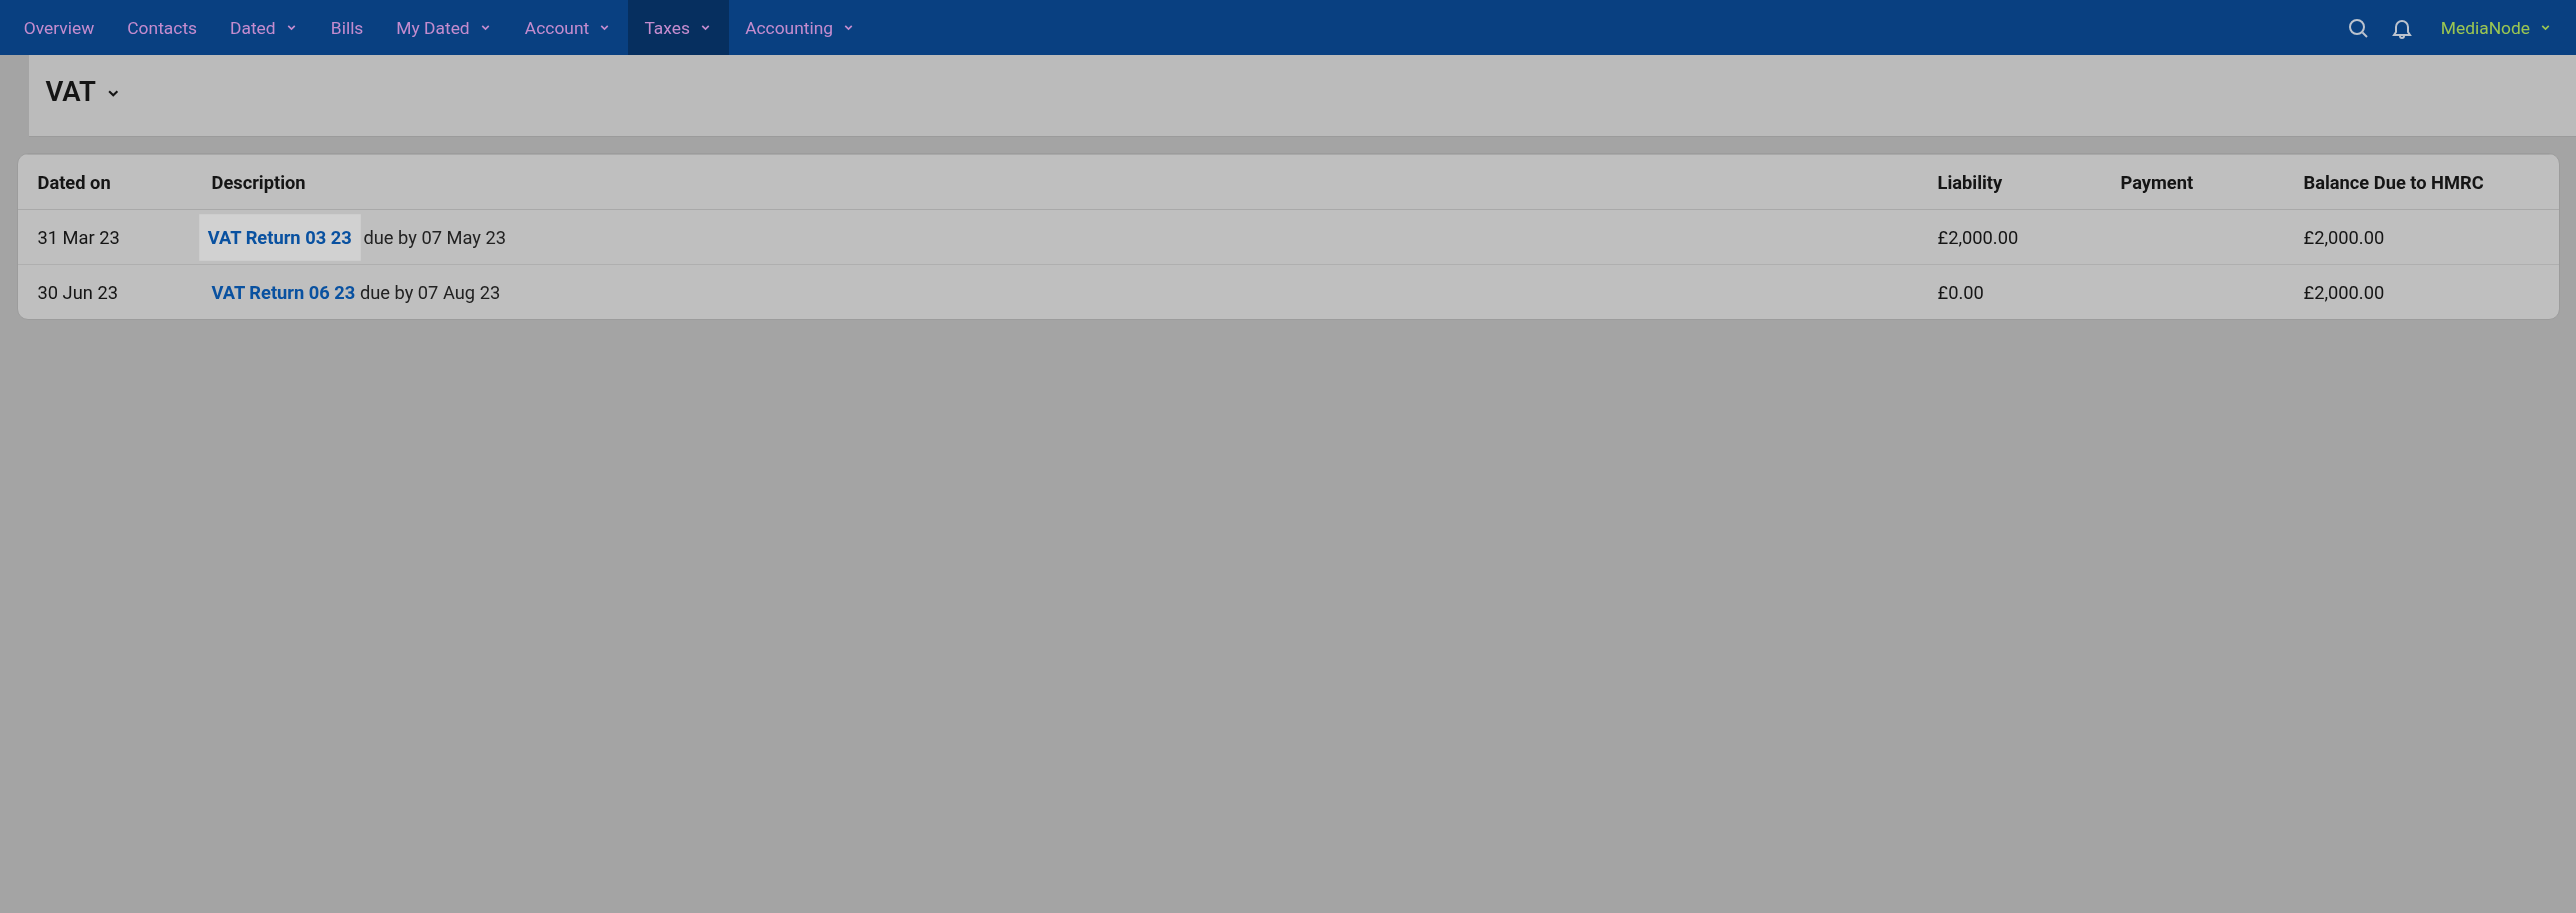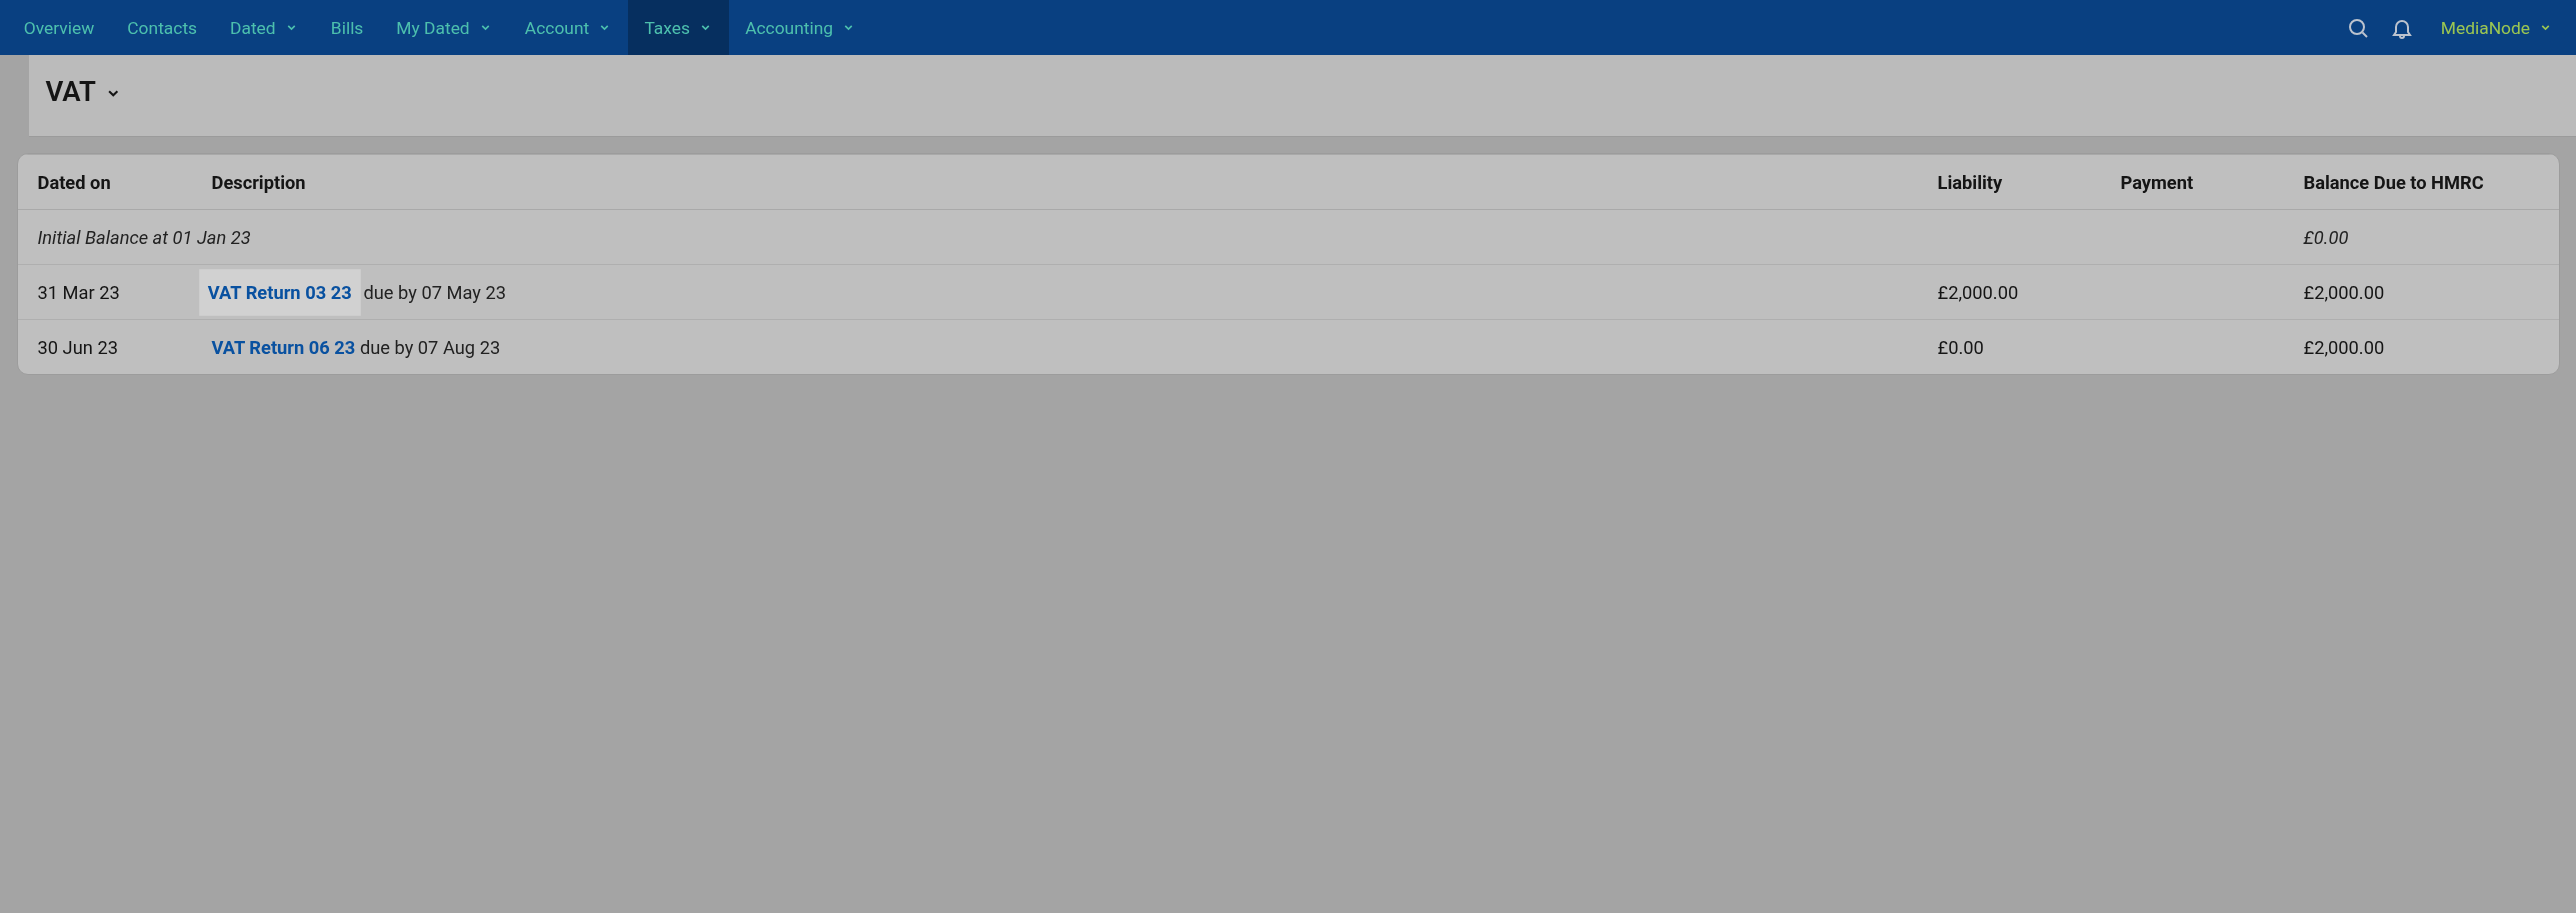--- a/index.html
+++ b/index.html
@@ -26,21 +26,21 @@
     position: relative;
     z-index: 1;
   }
   .topnav .nav-item {
     padding: 0 16.5px;
     height: 55px;
     display: flex;
     align-items: center;
     gap: 9.2px;
     cursor: pointer;
-    color: #5eead4;
+    color: #f0abfc;
     font-size: 17.4px;
   }
   .topnav .nav-item.active {
     background: #083a74;
   }
   .chev {
     width: 13px; height: 13px;
     display: inline-block;
   }
   .chev svg { width: 13px; height: 13px; display:block; }
@@ -243,24 +243,20 @@
       <thead>
         <tr>
           <th class="col-date">Dated on</th>
           <th class="col-desc">Description</th>
           <th class="col-liab">Liability</th>
           <th class="col-pay">Payment</th>
           <th class="col-bal">Balance Due to HMRC</th>
         </tr>
       </thead>
       <tbody id="table-body">
-          <tr class="initial-row">
-            <td colspan="4" class="col-date" style="width: auto;">Initial Balance at 01 Jan 23</td>
-            <td class="col-bal">£0.00</td>
-          </tr>
           <tr>
             <td class="col-date">31 Mar 23</td>
             <td class="col-desc"><span class="highlight-cutout"><a class="link">VAT Return 03 23</a></span><span class="due-text"> due by 07 May 23</span></td>
             <td class="col-liab">£2,000.00</td>
             <td class="col-pay"></td>
             <td class="col-bal">£2,000.00</td>
           </tr>
           <tr>
             <td class="col-date">30 Jun 23</td>
             <td class="col-desc"><a class="link">VAT Return 06 23</a><span class="due-text"> due by 07 Aug 23</span></td>

